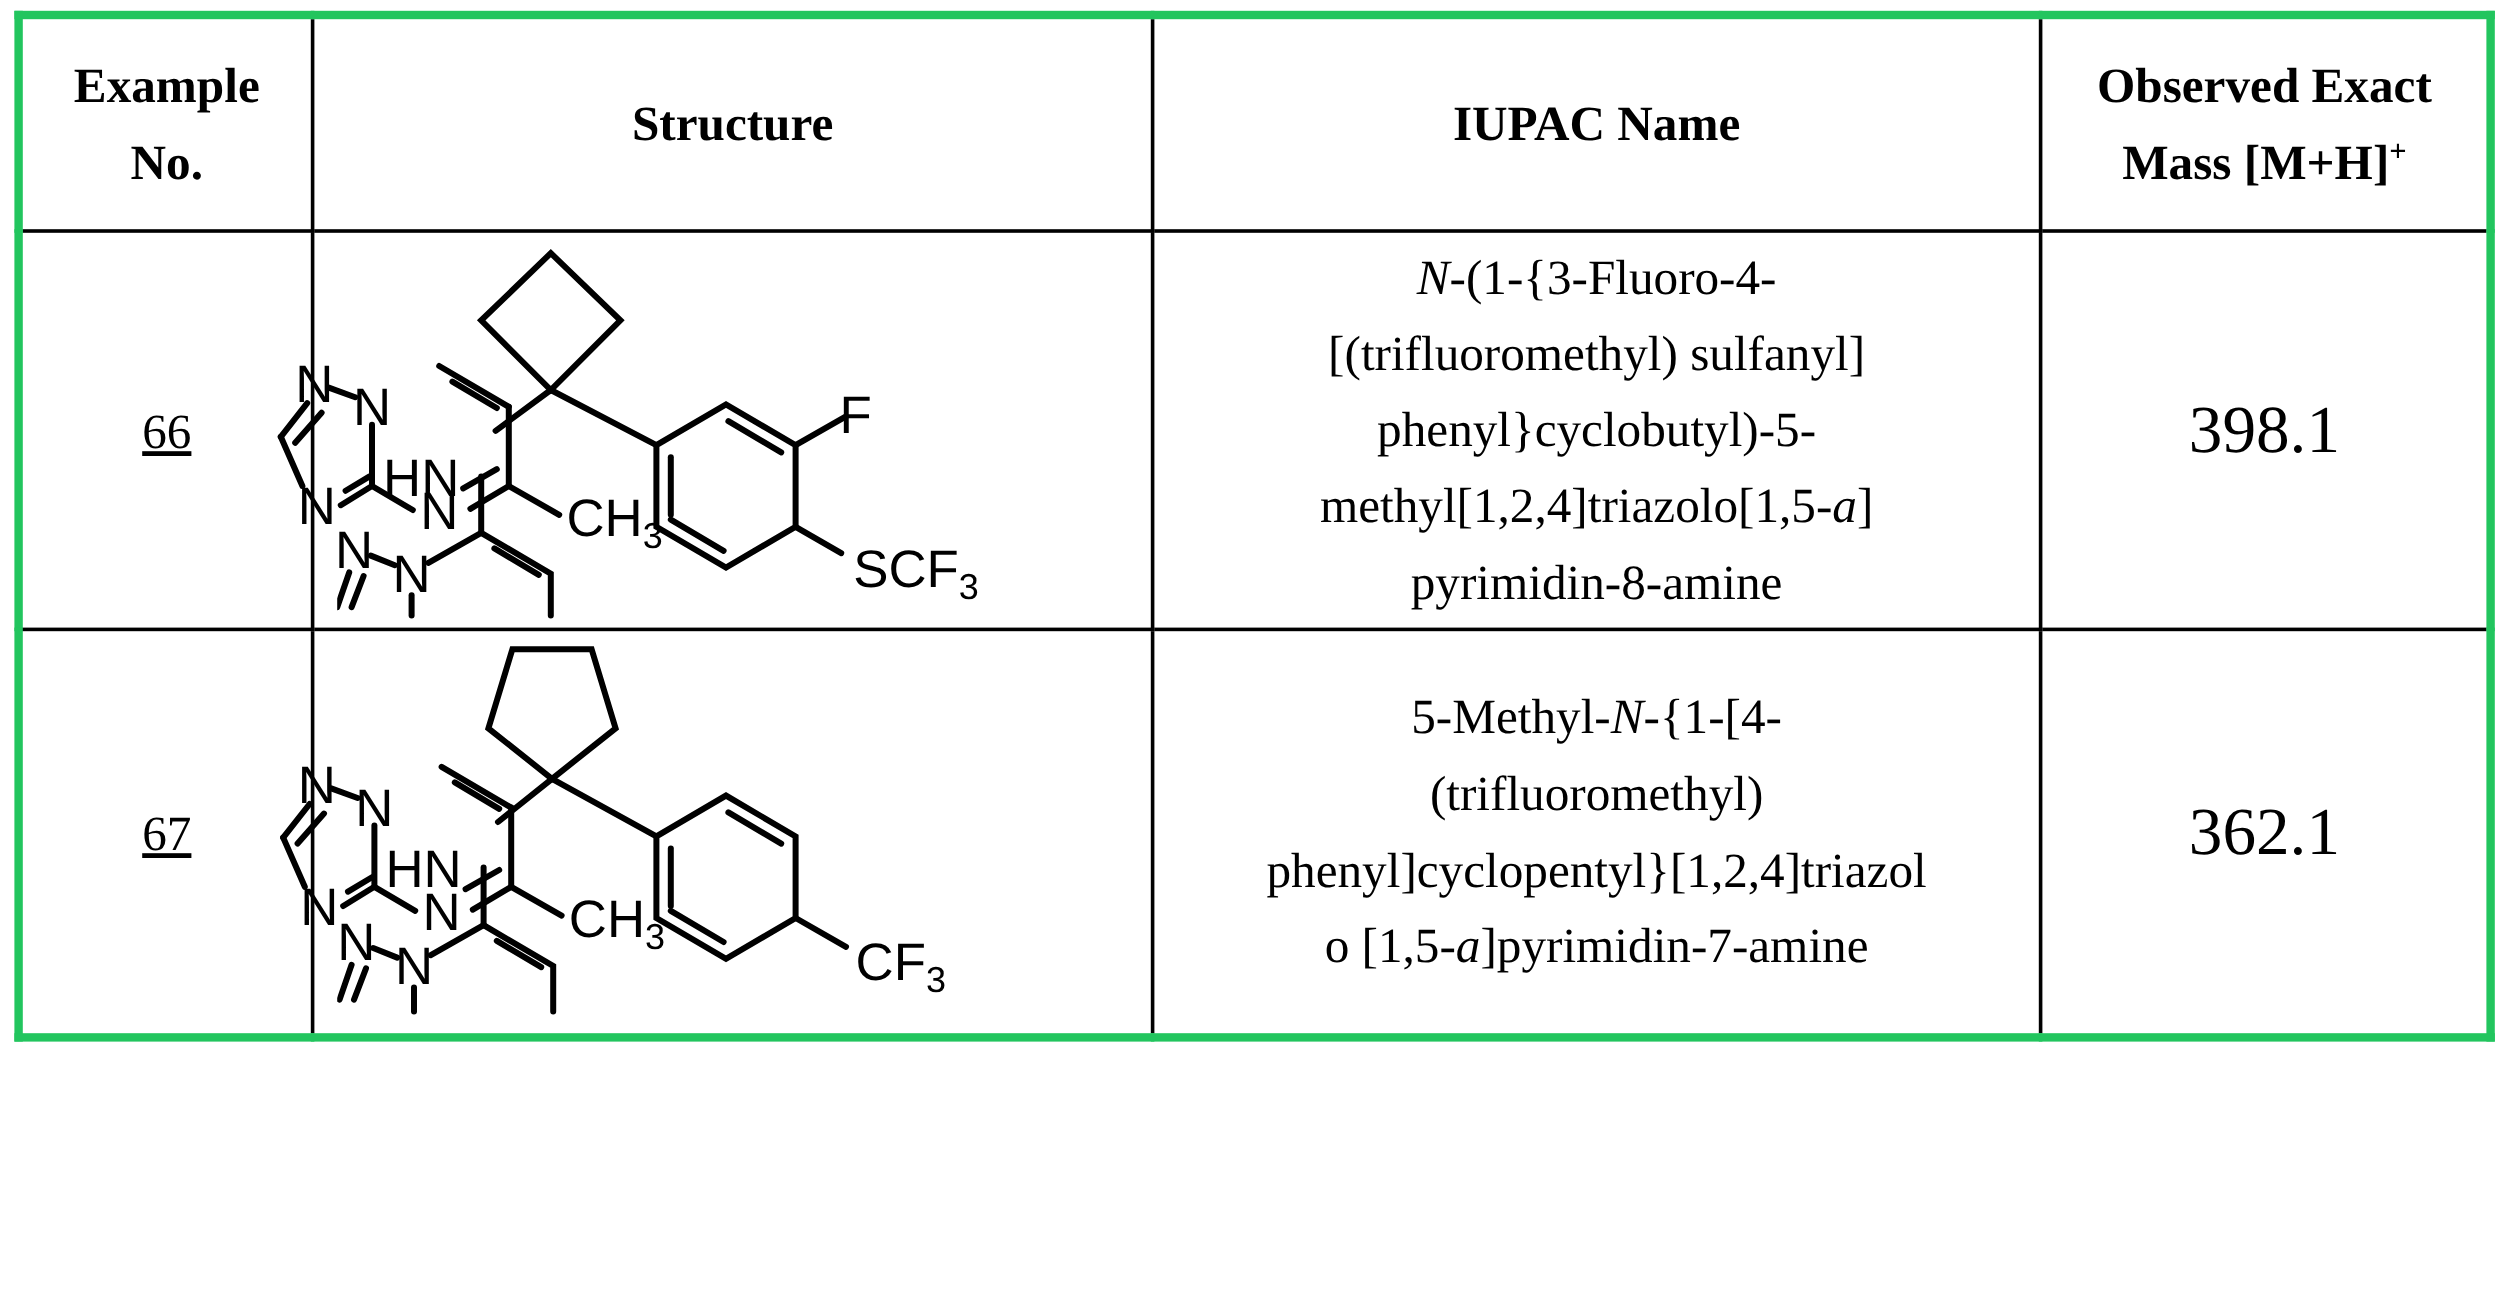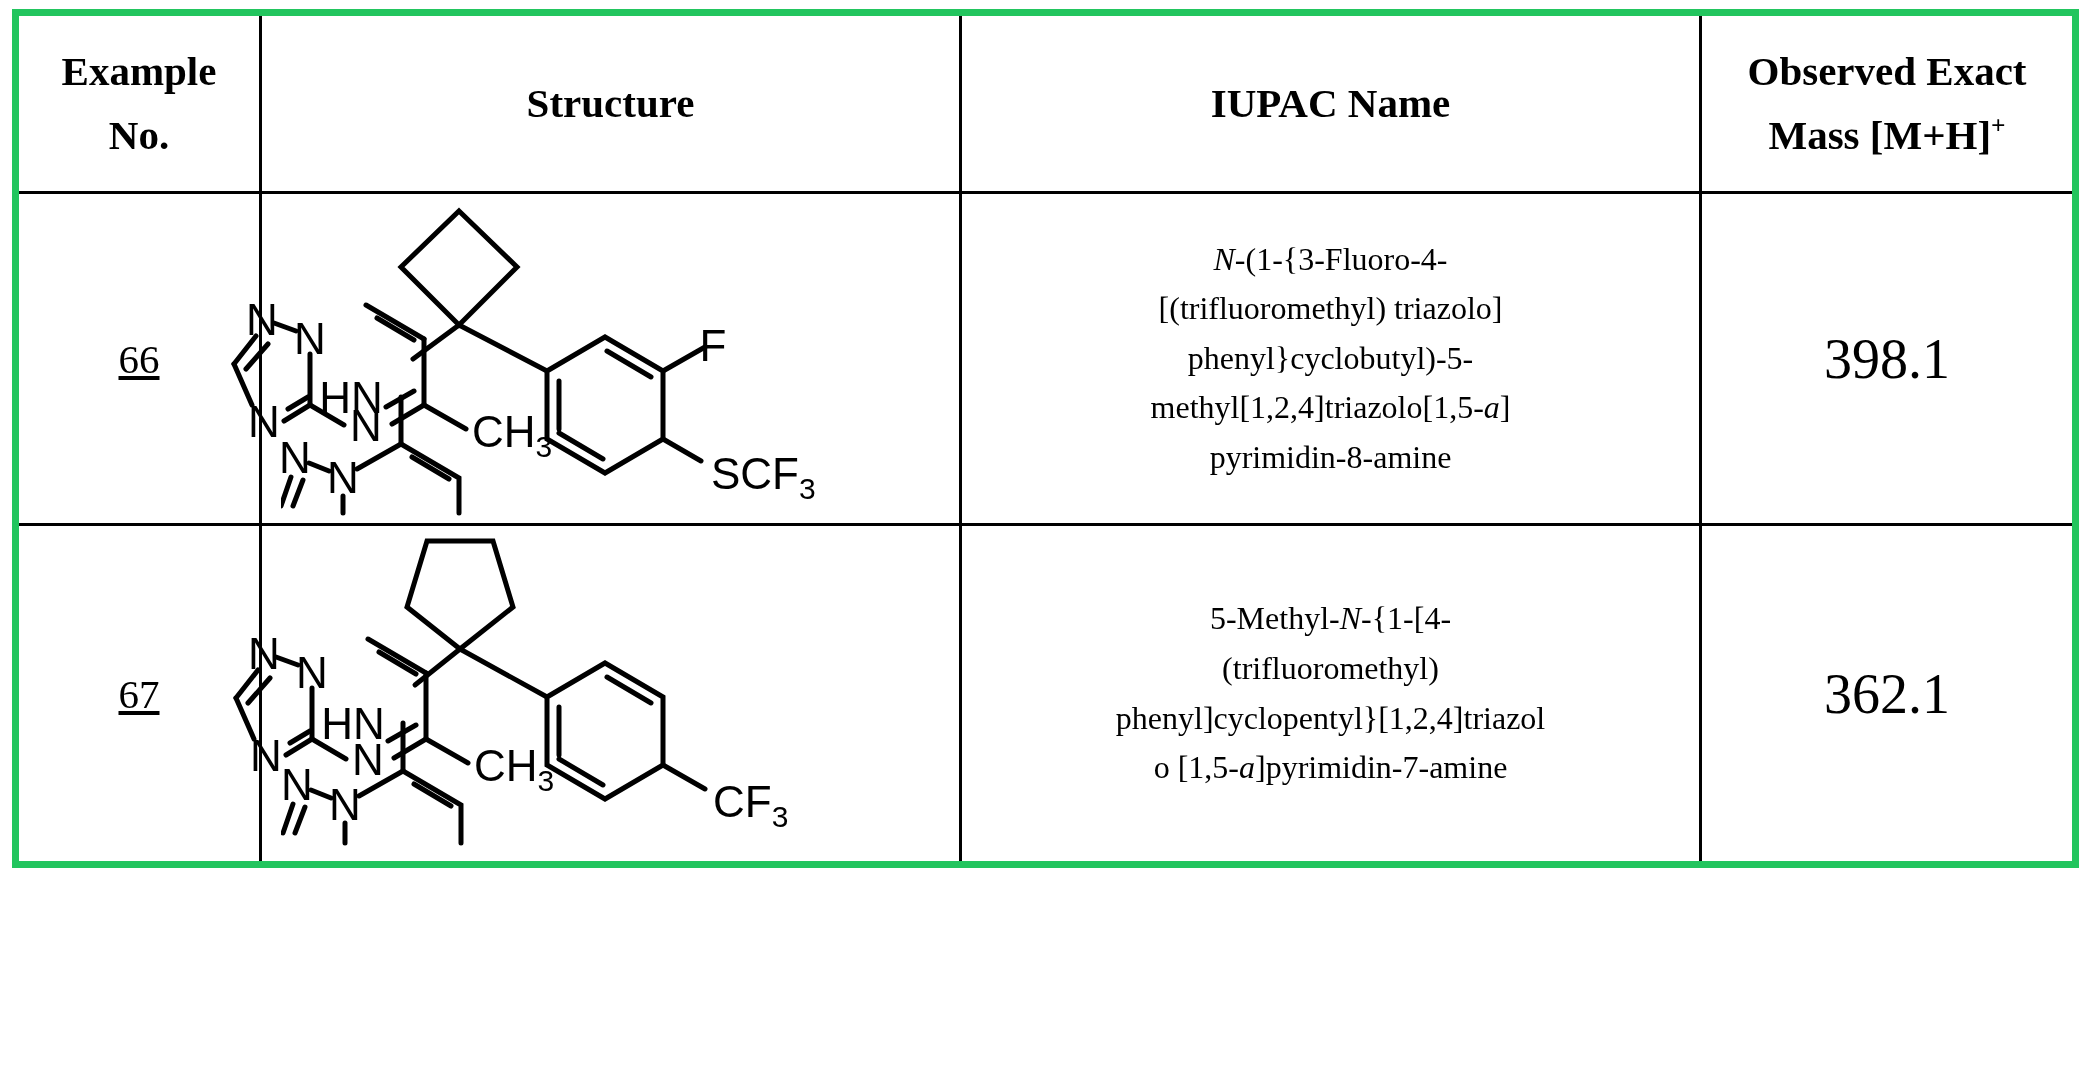--- a/index.html
+++ b/index.html
@@ -56,21 +56,21 @@
   }
 
   .exno {
     font-size: 41px;
     text-decoration: underline;
   }
   .mass {
     font-size: 56px;
   }
   .namecell {
-    font-size: 32px;
+    font-size: 41px;
     line-height: 1.55;
     padding: 14px 16px;
   }
   .namecell .ln { display: block; white-space: nowrap; }
   .it { font-style: italic; }
 
   .strcell { padding: 0; }
   .strwrap {
     width: 100%;
     display: flex;
@@ -165,21 +165,21 @@
               <text class="atom" x="70" y="212" text-anchor="middle">HN</text>
               <text class="atom" x="14" y="272" text-anchor="middle">N</text>
               <text class="atom" x="62" y="292" text-anchor="middle">N</text>
               <text class="atom" x="432" y="160" text-anchor="middle">F</text>
               <text x="430" y="288"><tspan class="atom">SCF</tspan><tspan class="sub" dy="10">3</tspan></text>
             </svg>
           </div>
         </td>
         <td class="namecell">
           <span class="ln"><span class="it">N</span><span>-(1-{3-Fluoro-4-</span></span>
-          <span class="ln"><span>[(trifluoromethyl) triazolo]</span></span>
+          <span class="ln"><span>[(trifluoromethyl) sulfanyl]</span></span>
           <span class="ln"><span>phenyl}cyclobutyl)-5-</span></span>
           <span class="ln"><span>methyl[1,2,4]triazolo[1,5-</span><span class="it">a</span><span>]</span></span>
           <span class="ln"><span>pyrimidin-8-amine</span></span>
         </td>
         <td class="mass">
           <span>398.1</span>
         </td>
       </tr>
 
       <tr class="row2">

